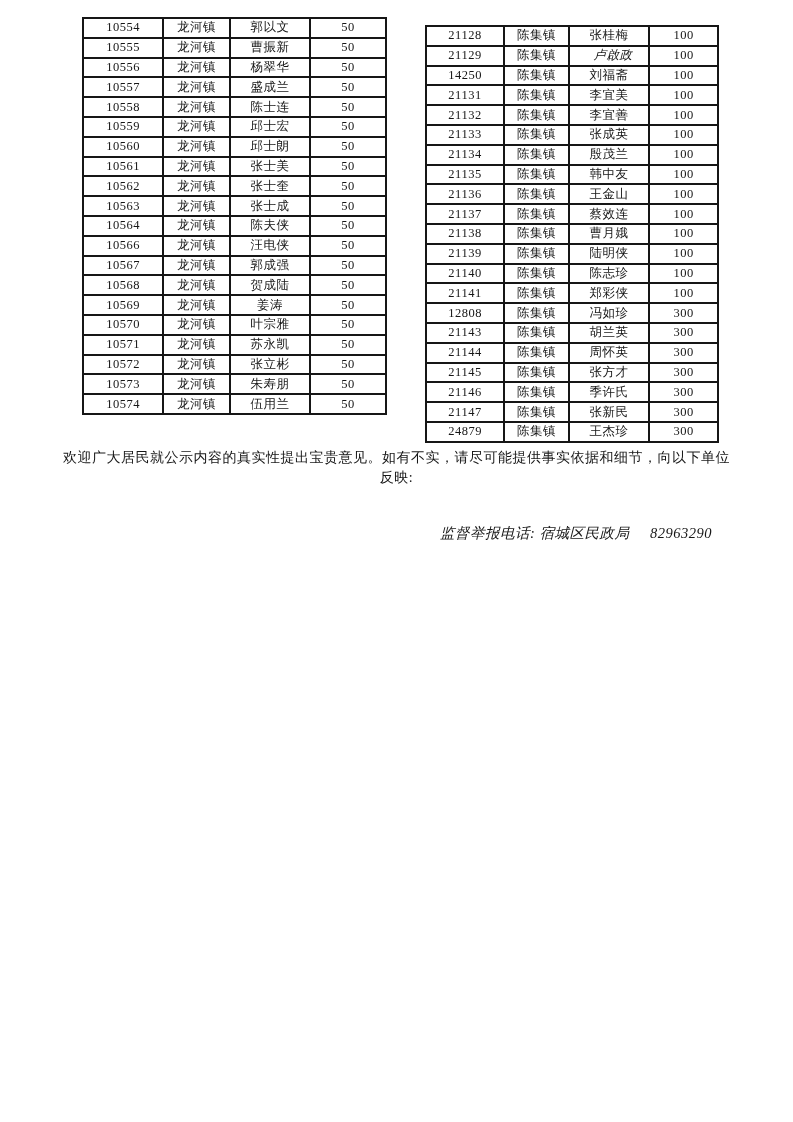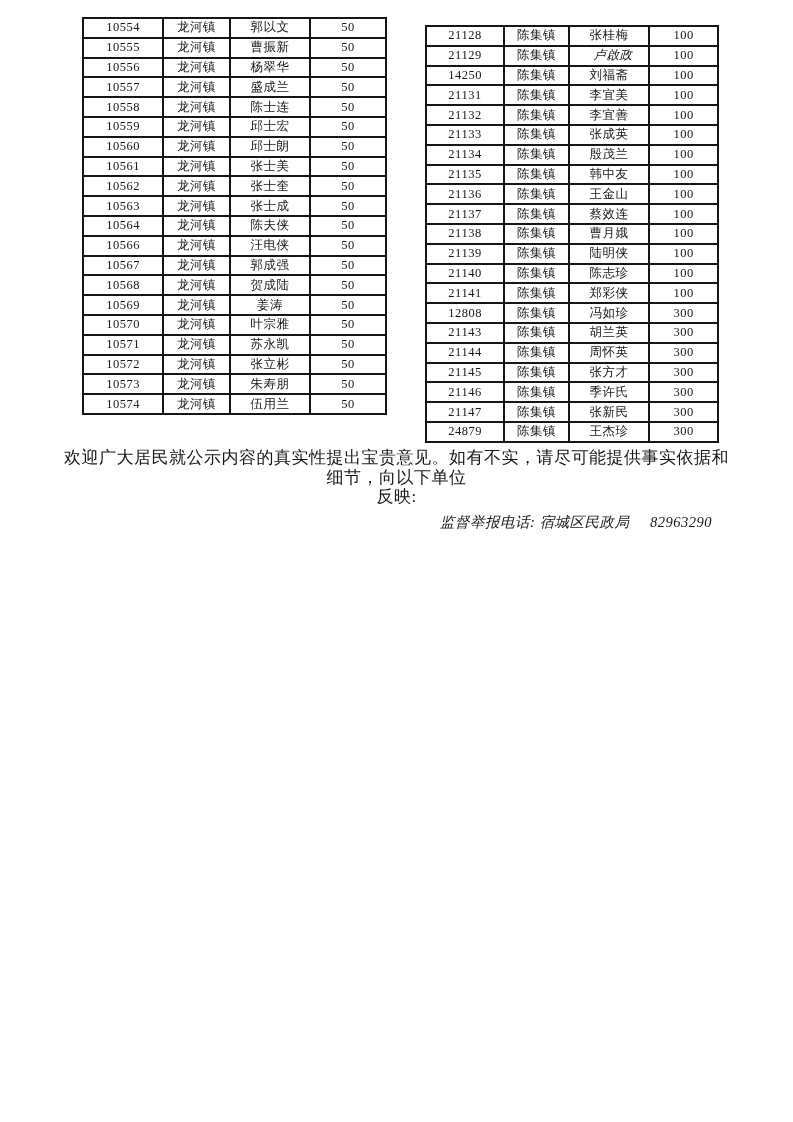--- a/index.html
+++ b/index.html
@@ -35,27 +35,27 @@
     white-space: nowrap;
   }
   .roster-table tr { height: 19.8px; }
   .roster-table td.em { font-style: italic; padding-left: 8px; }
   .notice {
     position: absolute;
     top: 448px;
     left: 60px;
     width: 673px;
     text-align: center;
-    font-size: 17px;
+    font-size: 14px;
     line-height: 19.5px;
     letter-spacing: 0.5px;
   }
   .hotline {
     position: absolute;
-    top: 513px;
+    top: 524px;
     left: 440px;
     width: 272px;
     display: flex;
     justify-content: space-between;
     align-items: baseline;
     font-size: 14.5px;
     font-style: italic;
     letter-spacing: 0.5px;
   }
 </style>

